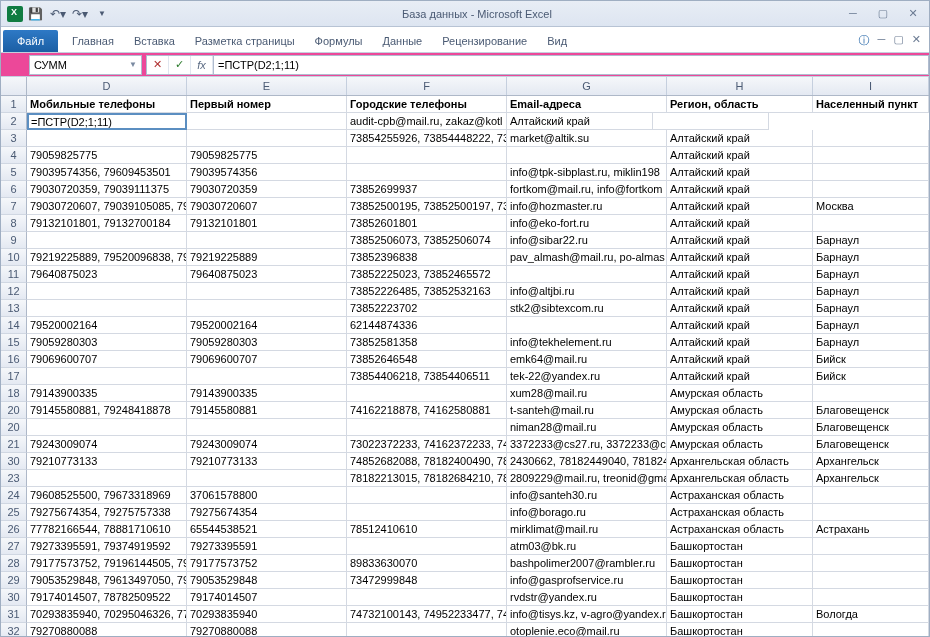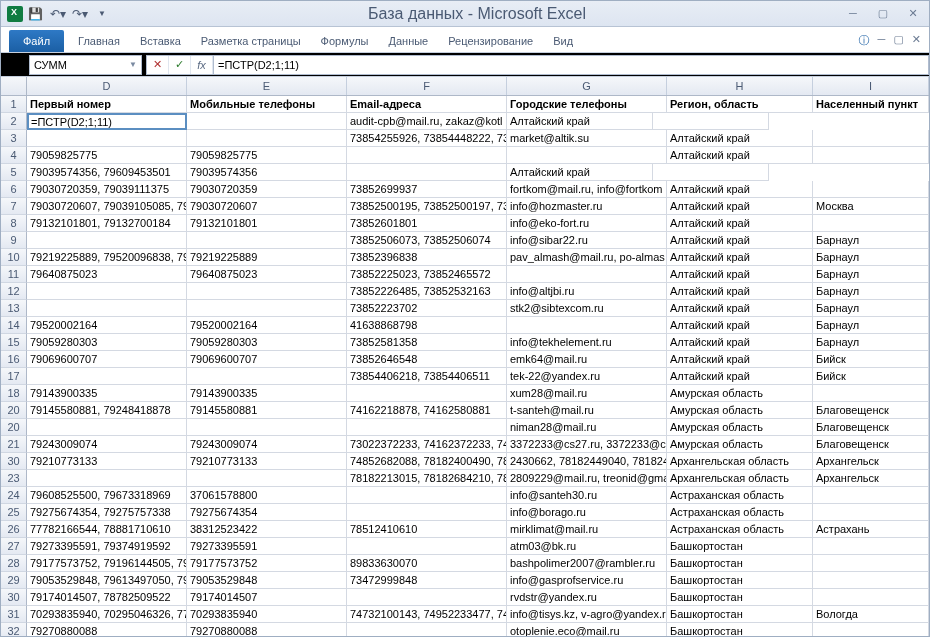--- a/index.html
+++ b/index.html
@@ -3,31 +3,31 @@
 <meta charset="utf-8">
 <style>
   *{box-sizing:border-box;margin:0;padding:0;font-family:"Segoe UI",Tahoma,sans-serif;font-size:11px}
   body{background:#fff;color:#000;width:930px;height:637px;overflow:hidden;display:flex;flex-direction:column;border:1px solid #9faec2}
   
   .titlebar{height:26px;background:linear-gradient(#e8edf5,#dde5f1);display:flex;align-items:center;padding:0 6px;border-bottom:1px solid #b7c3d4}
   .qat{display:flex;align-items:center;gap:4px}
   .qat .ic{width:18px;height:18px;display:flex;align-items:center;justify-content:center;color:#4b5a73;font-size:12px}
   .excel-ic{width:16px;height:16px;background:#107c41;border-radius:2px;position:relative}
   .excel-ic:after{content:"X";position:absolute;color:#fff;font-size:9px;font-weight:bold;left:4px;top:1px}
-  .titlebar .title{flex:1;text-align:center;color:#4a5a73;font-size:16px}
+  .titlebar .title{flex:1;text-align:center;color:#4a5a73;font-size:11px}
   .winbtns{display:flex;gap:10px;color:#6b7b93;font-size:13px}
   .winbtns span{width:20px;text-align:center;cursor:default}
   
-  .ribbon{height:26px;background:#fff;border-bottom:1px solid #c5cfde;display:flex;align-items:flex-end;padding-left:8px}
+  .ribbon{height:26px;background:#fff;border-bottom:1px solid #c5cfde;display:flex;align-items:flex-end;padding-left:2px}
   .file-tab{background:linear-gradient(#2e79c5,#1b5fa4);color:#fff;padding:5px 14px;border-radius:2px 2px 0 0;margin-right:4px}
   .rtab{padding:6px 10px 5px;color:#4a5a73;cursor:default}
   .ribbon-right{margin-left:auto;display:flex;gap:8px;padding:4px 8px;color:#6b7b93;font-size:13px}
   .ribbon-right span{cursor:default}
   
-  .formulabar{height:24px;background:#000000;border-bottom:1px solid #c5cfde;display:flex;align-items:center}
+  .formulabar{height:24px;background:#ec4899;border-bottom:1px solid #c5cfde;display:flex;align-items:center}
   .namebox{width:113px;height:20px;border:1px solid #b0bccf;background:#fff;margin:0 4px 0 28px;display:flex;align-items:center;padding:0 4px;justify-content:space-between}
   .namebox .dd{color:#7a8aa1;font-size:8px}
   .fbtns{display:flex;gap:0;border:1px solid #b0bccf;border-right:none;background:#fff;height:20px;align-items:center}
   .fbtns span{width:22px;text-align:center;color:#5a6a83;border-right:1px solid #e0e6ef;height:100%;display:flex;align-items:center;justify-content:center;font-size:11px}
   .fbtns .chk{color:#2a7a2a}
   .fbtns .can{color:#b03030}
   .fx{font-style:italic;font-weight:normal;color:#5a6a83}
   .formula-input{flex:1;height:20px;border:1px solid #b0bccf;background:#fff;padding:0 4px;display:flex;align-items:center}
   
   .grid{flex:1;overflow:hidden;display:flex;flex-direction:column}
@@ -103,24 +103,24 @@
     <div class="colhdr cD">D</div>
     <div class="colhdr cE">E</div>
     <div class="colhdr cF">F</div>
     <div class="colhdr cG">G</div>
     <div class="colhdr cH">H</div>
     <div class="colhdr cI">I</div>
   </div>
   <div class="rows" id="rows">
       <div class="row header">
         <div class="rowhdr">1</div>
+        <div class="cell cD">Мобильные телефоны</div>
         <div class="cell cE">Первый номер</div>
-        <div class="cell cD">Мобильные телефоны</div>
+        <div class="cell cF">Городские телефоны</div>
         <div class="cell cG">Email-адреса</div>
-        <div class="cell cF">Городские телефоны</div>
         <div class="cell cH">Регион, область</div>
         <div class="cell cI">Населенный пункт</div>
       </div>
       <div class="row">
         <div class="rowhdr">2</div>
         <div class="cell cE editcell">=ПСТР(D2;1;11)</div>
         <div class="cell cF"></div>
         <div class="cell cG">audit-cpb@mail.ru, zakaz@kotl</div>
         <div class="cell cH">Алтайский край</div>
         <div class="cell cI"></div>
@@ -141,20 +141,21 @@
         <div class="cell cF"></div>
         <div class="cell cG"></div>
         <div class="cell cH">Алтайский край</div>
         <div class="cell cI"></div>
       </div>
       <div class="row">
         <div class="rowhdr">5</div>
         <div class="cell cD">79039574356, 79609453501</div>
         <div class="cell cE">79039574356</div>
         <div class="cell cF"></div>
+        <div class="cell cG">info@tpk-sibplast.ru, miklin198</div>
         <div class="cell cH">Алтайский край</div>
         <div class="cell cI"></div>
       </div>
       <div class="row">
         <div class="rowhdr">6</div>
         <div class="cell cD">79030720359, 79039111375</div>
         <div class="cell cE">79030720359</div>
         <div class="cell cF">73852699937</div>
         <div class="cell cG">fortkom@mail.ru, info@fortkom</div>
         <div class="cell cH">Алтайский край</div>
@@ -220,21 +221,21 @@
         <div class="cell cE"></div>
         <div class="cell cF">73852223702</div>
         <div class="cell cG">stk2@sibtexcom.ru</div>
         <div class="cell cH">Алтайский край</div>
         <div class="cell cI">Барнаул</div>
       </div>
       <div class="row">
         <div class="rowhdr">14</div>
         <div class="cell cD">79520002164</div>
         <div class="cell cE">79520002164</div>
-        <div class="cell cF">41638868798</div>
+        <div class="cell cF">62144874336</div>
         <div class="cell cG"></div>
         <div class="cell cH">Алтайский край</div>
         <div class="cell cI">Барнаул</div>
       </div>
       <div class="row">
         <div class="rowhdr">15</div>
         <div class="cell cD">79059280303</div>
         <div class="cell cE">79059280303</div>
         <div class="cell cF">73852581358</div>
         <div class="cell cG">info@tekhelement.ru</div>
@@ -327,21 +328,21 @@
         <div class="cell cD">79275674354, 79275757338</div>
         <div class="cell cE">79275674354</div>
         <div class="cell cF"></div>
         <div class="cell cG">info@borago.ru</div>
         <div class="cell cH">Астраханская область</div>
         <div class="cell cI"></div>
       </div>
       <div class="row">
         <div class="rowhdr">26</div>
         <div class="cell cD">77782166544, 78881710610</div>
-        <div class="cell cE">38312523422</div>
+        <div class="cell cE">65544538521</div>
         <div class="cell cF">78512410610</div>
         <div class="cell cG">mirklimat@mail.ru</div>
         <div class="cell cH">Астраханская область</div>
         <div class="cell cI">Астрахань</div>
       </div>
       <div class="row">
         <div class="rowhdr">27</div>
         <div class="cell cD">79273395591, 79374919592</div>
         <div class="cell cE">79273395591</div>
         <div class="cell cF"></div>

